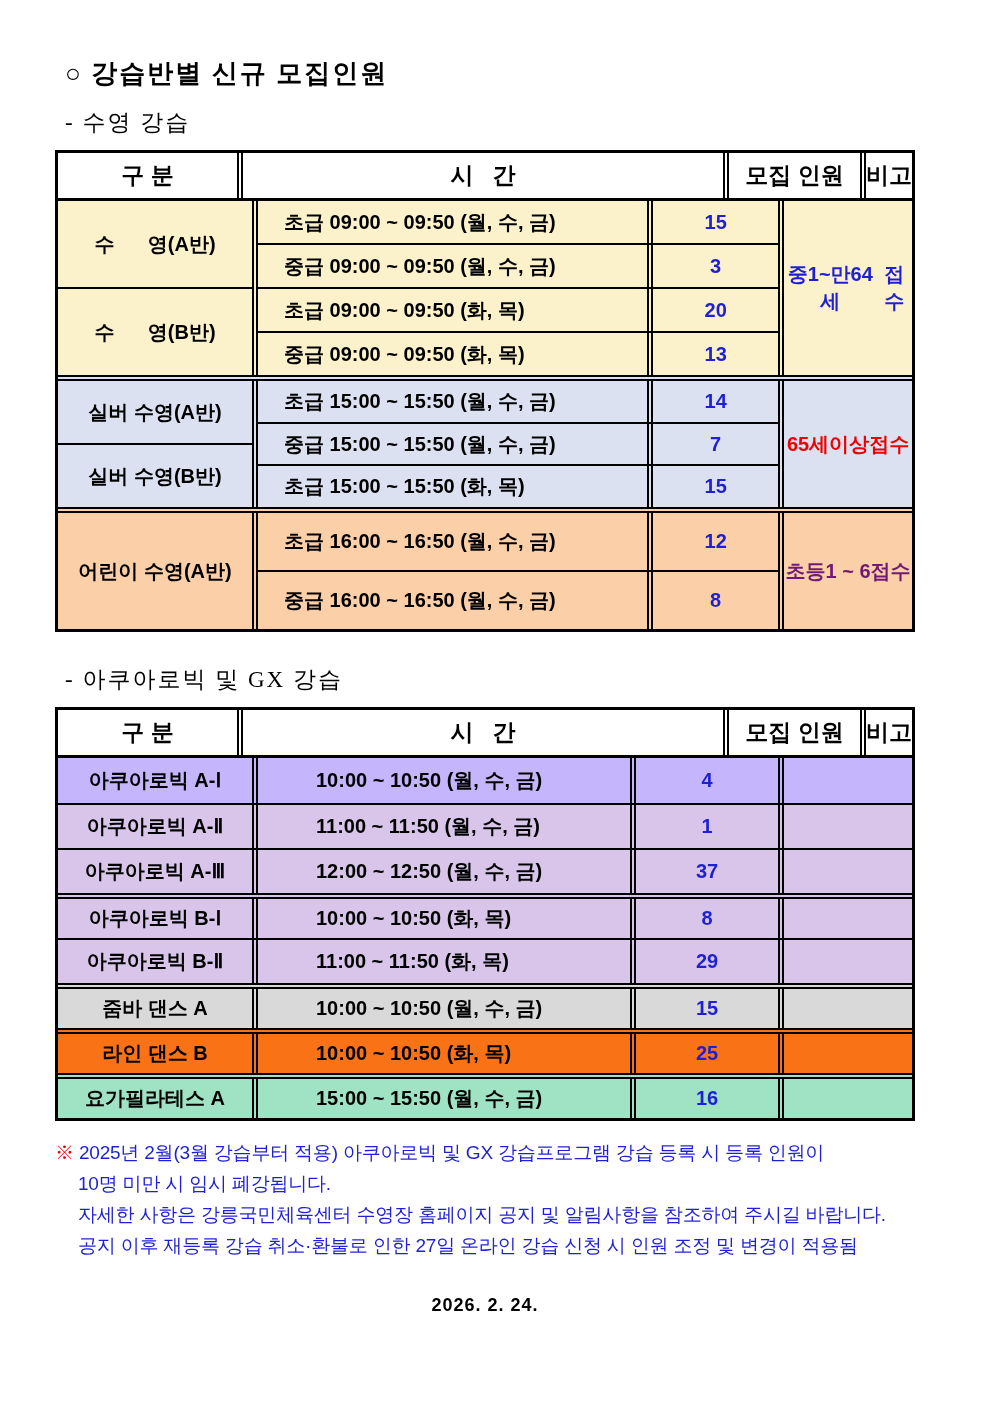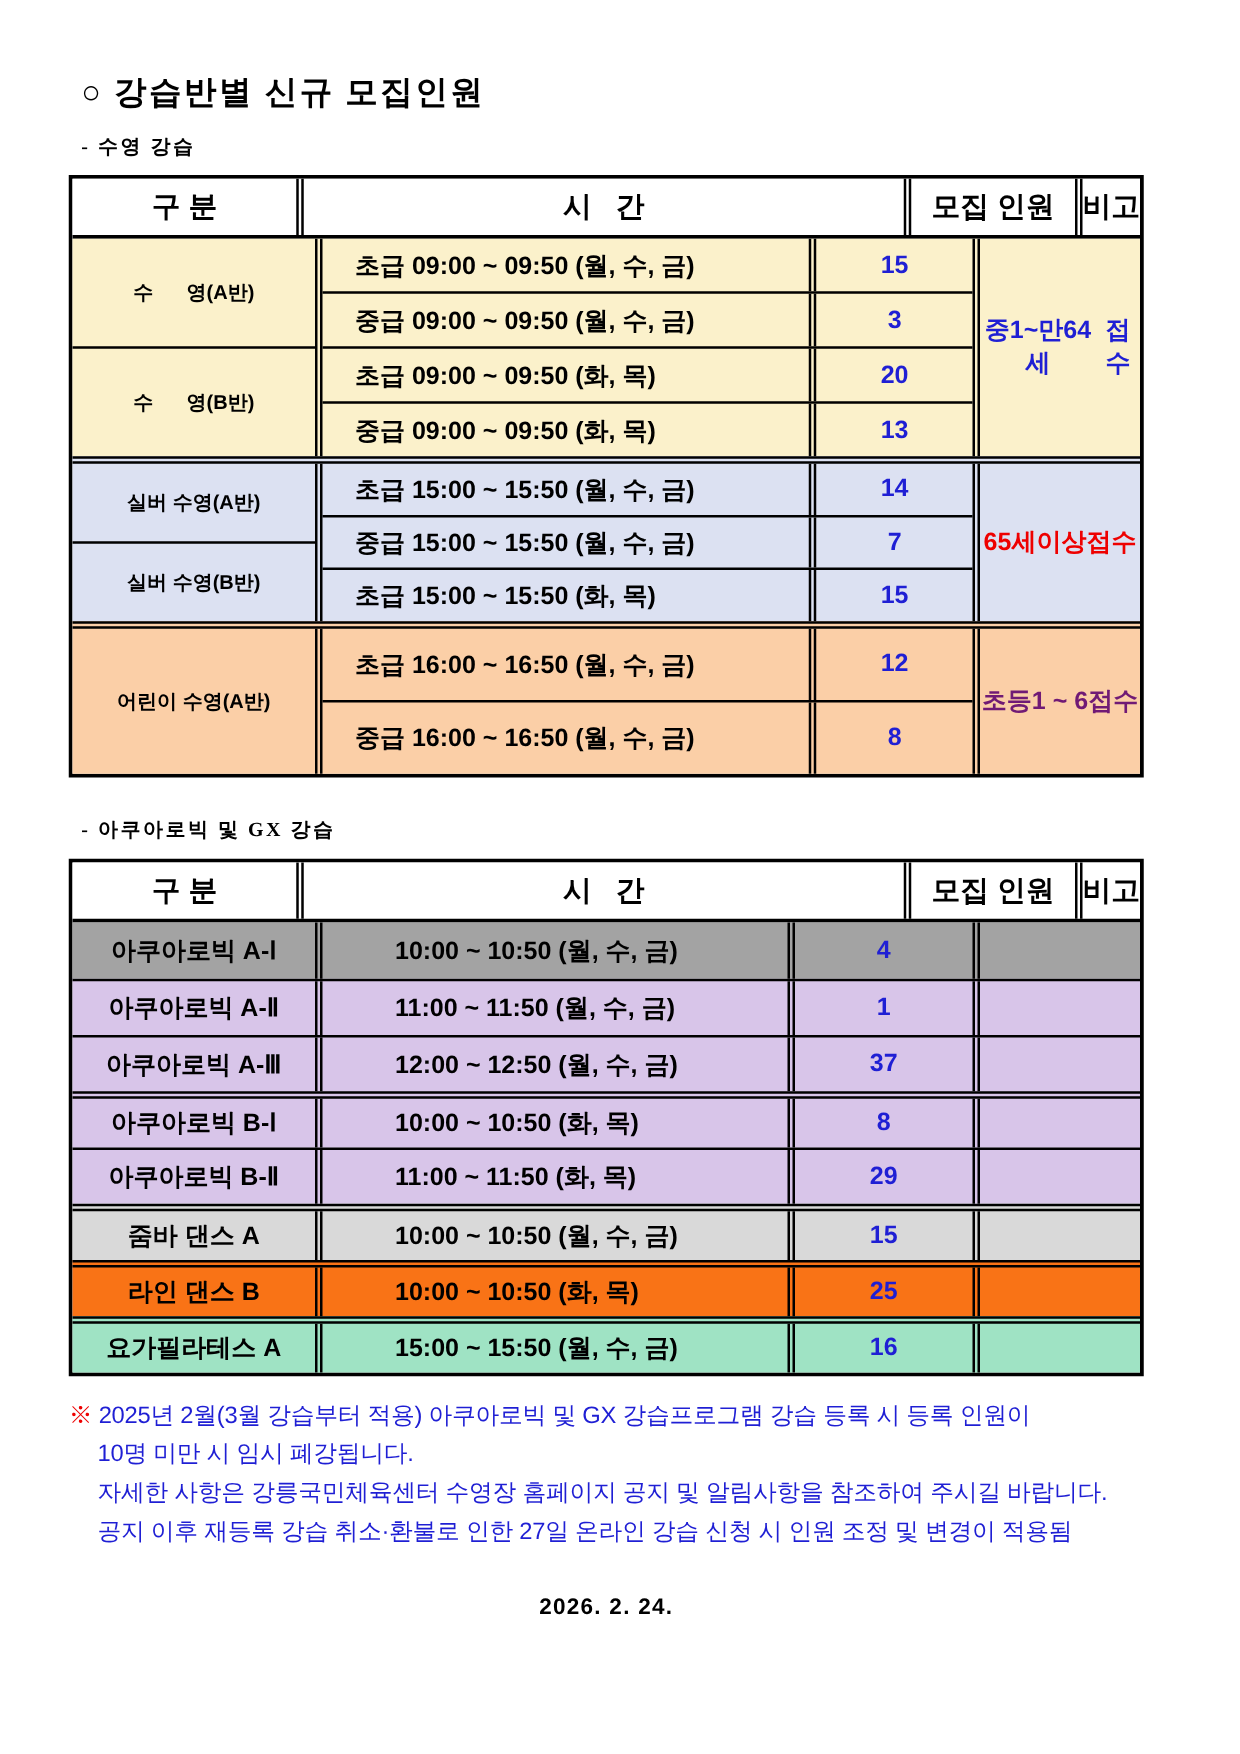--- a/index.html
+++ b/index.html
@@ -12,21 +12,21 @@
   }
   .page { padding:56px 0 0 55px; }
 
   .doc-title {
     font-family:"Liberation Serif", serif;
     font-size:26px; font-weight:600; letter-spacing:2px;
     margin-left:10px;
   }
   .sec-subtitle {
     font-family:"Liberation Serif", serif;
-    font-size:16px; font-weight:700; letter-spacing:2px;
+    font-size:23px; font-weight:400; letter-spacing:2px;
     margin:16px 0 12px 10px;
   }
   .sec-subtitle.second { margin-top:32px; }
 
   
   .tbl { width:860px; border:3px solid #000; background:#fff; }
   .thead { display:flex; height:48px; border-bottom:3px solid #000; background:#fff; }
   .th {
     display:flex; align-items:center; justify-content:center;
     font-weight:bold; font-size:23px; white-space:pre;
@@ -38,21 +38,21 @@
 
   
   .grp { display:flex; }
   .grp + .grp { border-top:6px double #000; }
   .grp1 { height:174px; }
   .grp2 { height:132px; }
   .grp3 { height:122px; }
   .gleft { width:194px; display:flex; flex-direction:column; }
   .lcell {
     flex:1; display:flex; align-items:center; justify-content:center;
-    font-weight:bold; font-size:16px; white-space:pre;
+    font-weight:bold; font-size:20px; white-space:pre;
   }
   .lcell + .lcell { border-top:2px solid #000; }
   .gmid { width:526px; border-left:6px double #000; display:flex; flex-direction:column; }
   .mrow { flex:1; display:flex; }
   .mrow + .mrow { border-top:2px solid #000; }
   .tcell {
     width:440px; display:flex; align-items:center;
     padding-left:26px; font-weight:bold; font-size:20px; white-space:pre;
   }
   .ccell {
@@ -193,21 +193,21 @@
   <div class="sec-subtitle second">- 아쿠아로빅 및 GX 강습</div>
 
   <div class="tbl">
     <div class="thead">
       <div class="th c1">구 분</div>
       <div class="th c2">시   간</div>
       <div class="th c3">모집 인원</div>
       <div class="th c4">비고</div>
     </div>
 
-    <div class="row" style="background-color: #a3a3a3;">
+    <div class="row" style="background-color: #c4b5fd;">
       <div class="r-label">아쿠아로빅 A-Ⅰ</div>
       <div class="r-time">10:00 ~ 10:50 (월, 수, 금)</div>
       <div class="r-count" style="color: rgb(31, 31, 212);">4</div>
       <div class="r-remark"></div>
     </div>
     <div class="row" style="background-color: rgb(216, 197, 233);">
       <div class="r-label">아쿠아로빅 A-Ⅱ</div>
       <div class="r-time">11:00 ~ 11:50 (월, 수, 금)</div>
       <div class="r-count" style="color: rgb(31, 31, 212);">1</div>
       <div class="r-remark"></div>

